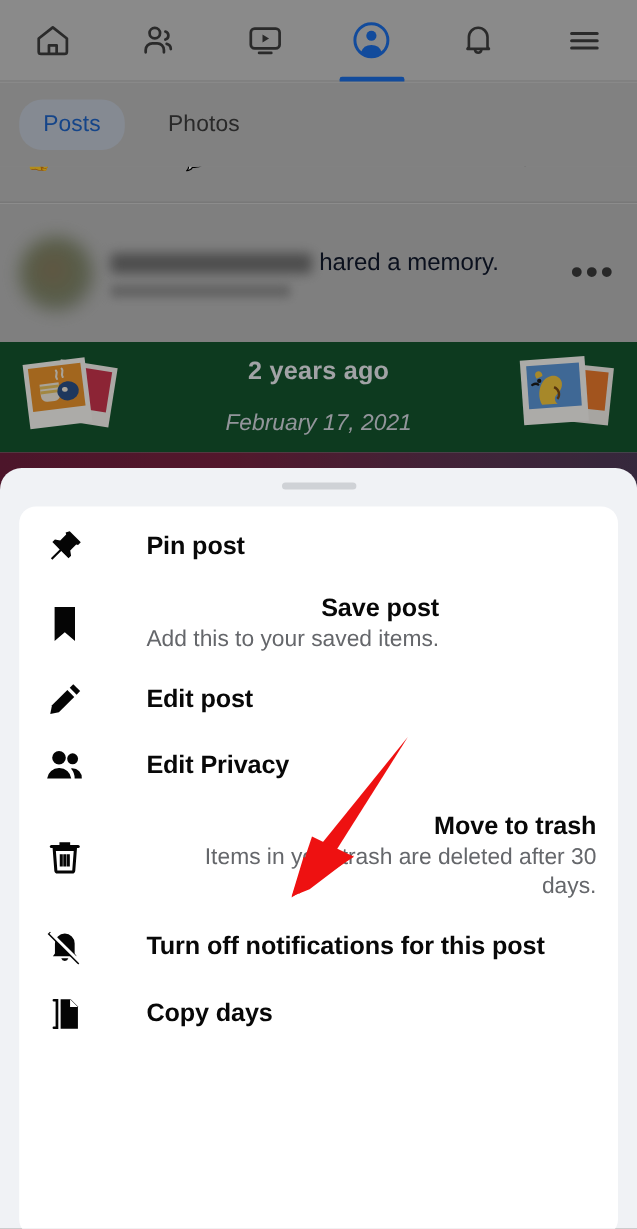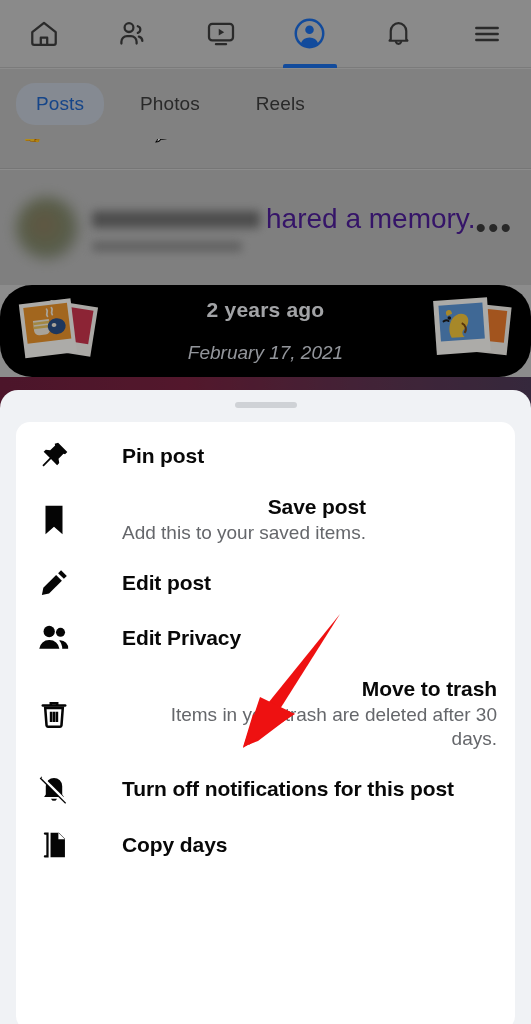--- a/index.html
+++ b/index.html
@@ -60,42 +60,42 @@
     background:#b7b7b7;
     display:flex; align-items:center; padding:0 16px;
   }
   #post-avatar {
     width:62px; height:62px; border-radius:50%;
     background:radial-gradient(circle at 45% 45%, #8d7a5e 0%, #7d8566 45%, #8a8a8a 100%);
     filter:blur(7px);
     flex:0 0 auto;
   }
   #post-byline {
-    margin-left:14px; font-size:28px; color:#4c1d95;
+    margin-left:14px; font-size:20px; color:#0f172a;
     display:flex; flex-direction:column; gap:6px;
   }
   .byline-row { display:flex; align-items:center; gap:6px; }
   .blurred-name {
     display:inline-block; width:168px; height:17px; border-radius:3px;
     background:#6e6e6e; filter:blur(5px);
   }
   .blurred-sub {
     display:inline-block; width:150px; height:11px; border-radius:3px;
     background:#8d8d8d; filter:blur(4px);
   }
   #post-menu-dots {
     position:absolute; right:18px; top:50%; transform:translateY(-50%);
     font-size:30px; letter-spacing:2px; color:#3a3a3a; line-height:0.4;
   }
 
   
   #memory-banner {
     position:absolute; top:285px; left:0; right:0; height:92px;
-    background:#000000;
-    display:flex; align-items:center; justify-content:center;border-radius:32px;
+    background:#14532d;
+    display:flex; align-items:center; justify-content:center;
   }
   #memory-text { text-align:center; }
   #memory-title { font-size:21px; font-weight:bold; color:#e8eaee; letter-spacing:.2px; }
   #memory-date { font-size:19px; color:#d2d6de; margin-top:20px;font-style:italic; }
   .banner-art { position:absolute; top:50%; transform:translateY(-50%); }
   #banner-art-left { left:16px; }
   #banner-art-right { right:16px; }
 
   
   #maroon-strip {
@@ -204,21 +204,20 @@
         <svg width="32" height="32" viewBox="0 0 24 24" stroke="#3d3d3d" stroke-width="1.9" stroke-linecap="round">
           <path d="M4 7.5h16M4 12h16M4 16.5h16"></path>
         </svg>
       </span>
     </div>
   </div>
 
   <div id="profile-tabs">
     <div class="tab active">Posts</div>
     <div class="tab">Photos</div>
-    <div class="tab">Reels</div>
   </div>
 
   <div id="action-row-sliver">
     <div class="act" style="left:22px;color:#1f63c4;">👍</div>
     <div class="act" style="left:152px;">💬</div>
     <div class="act" style="left:300px;">➦</div>
     <div class="act" style="left:435px;">➤</div>
   </div>
 
   <div id="post-header">

